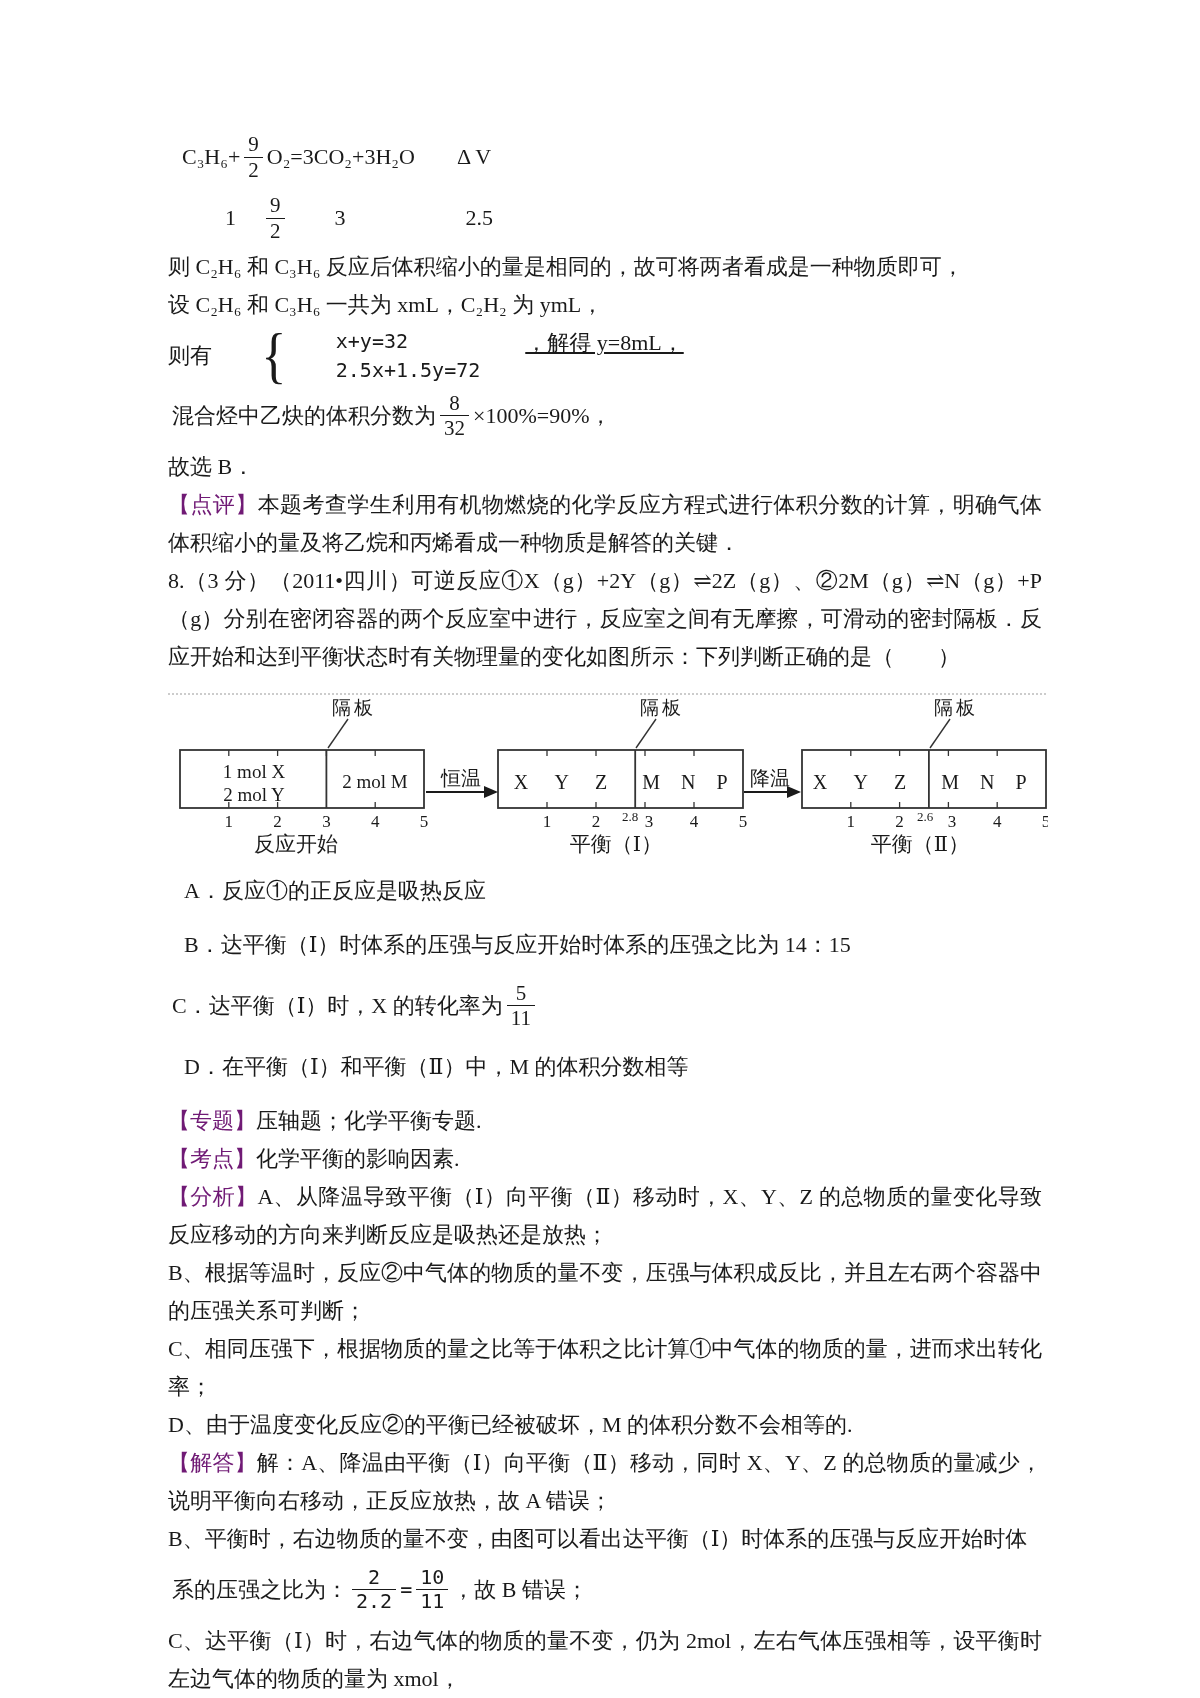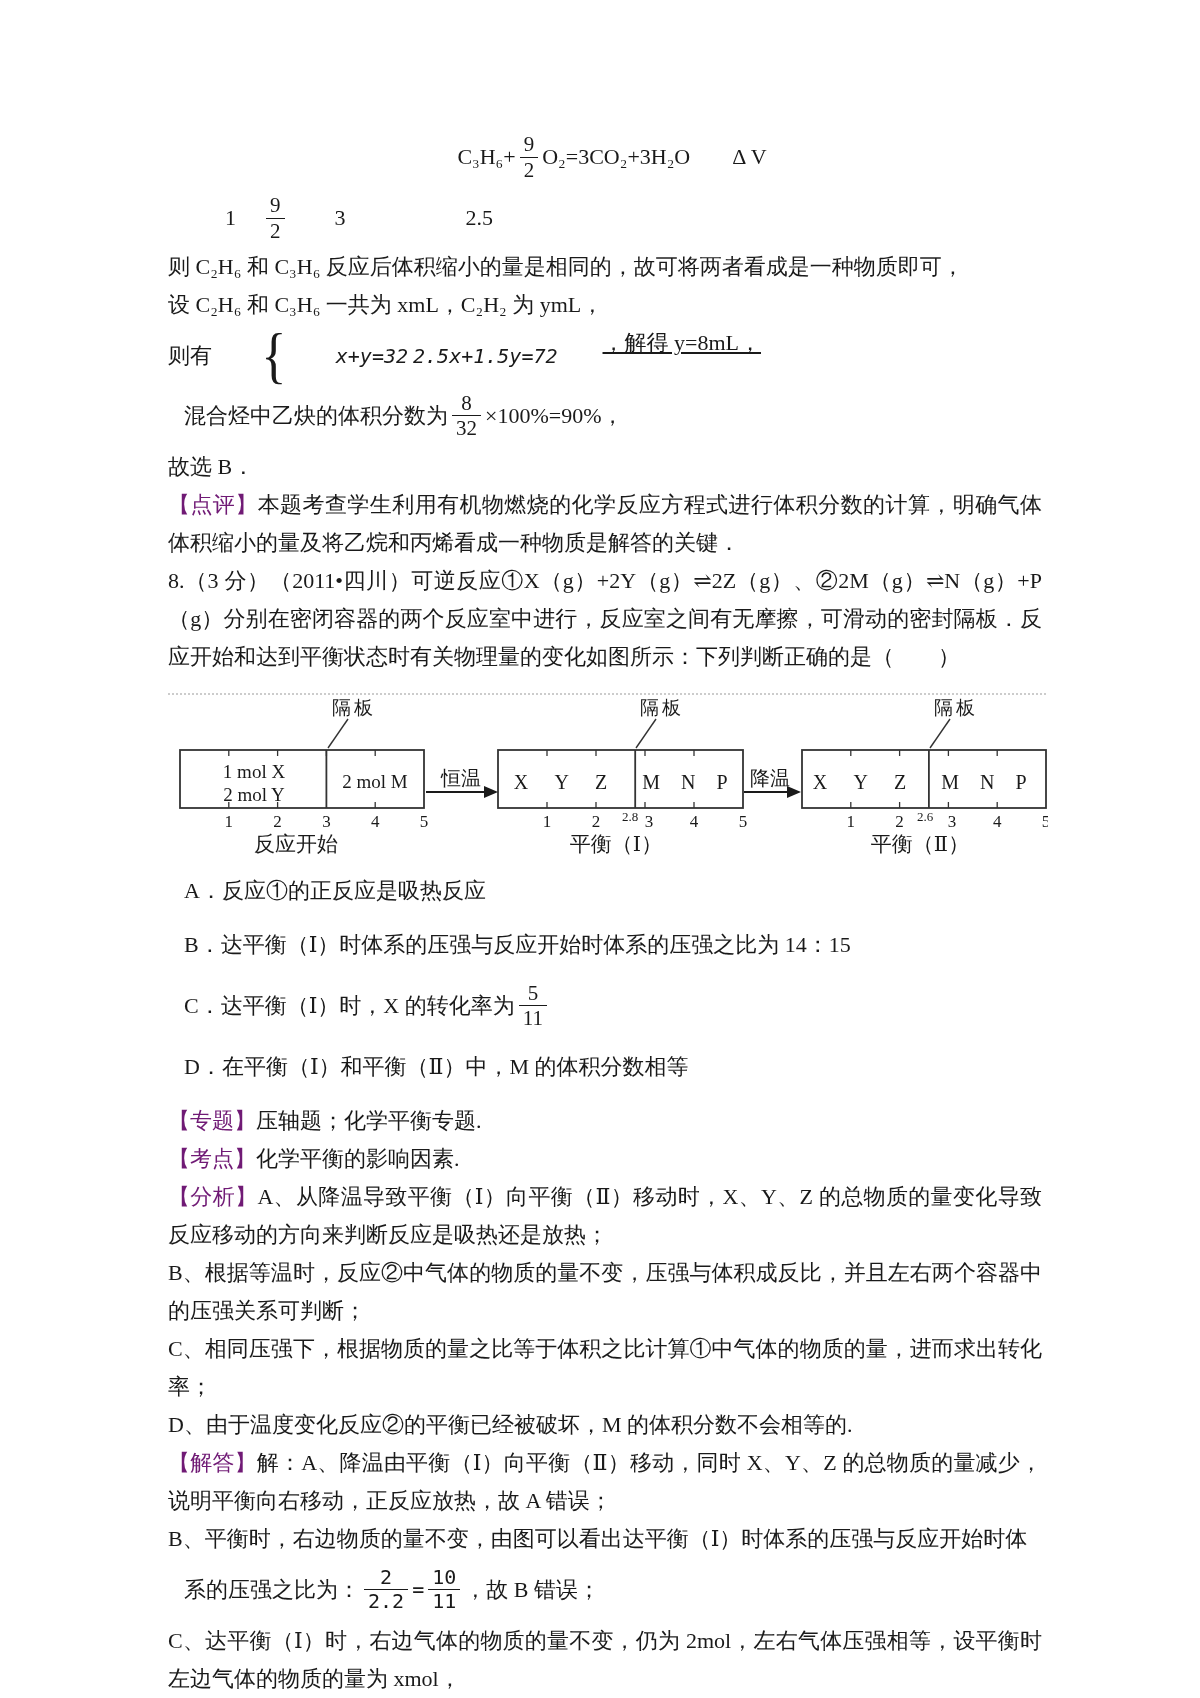--- a/index.html
+++ b/index.html
@@ -10,33 +10,33 @@
     -webkit-font-smoothing:antialiased;
   }
   .page{padding:126px 158px 0 168px;width:874px;}
   p.line{margin:0;line-height:38px;text-align:justify;}
   .label-blue{color:#701a75;}
   
   .frac{display:inline-block;vertical-align:middle;text-align:center;line-height:1.08;margin:0 4px;font-size:21px;}
   .frac .num{display:block;border-bottom:1.6px solid #1a1a1a;padding:0 4px 1px;}
   .frac .den{display:block;padding:1px 4px 0;}
   
-  .eqline{display:flex;align-items:center;padding-left:14px;height:62px;justify-content:center;}
+  .eqline{display:flex;align-items:center;padding-left:14px;height:62px;}
   .eq-delta{margin-left:42px;}
   .coefrow{display:flex;align-items:center;height:60px;}
   .coefrow .c1{margin-left:57px;}
   .coefrow .cf{margin-left:30px;}
   .coefrow .c3{margin-left:46px;}
   .coefrow .c4{margin-left:120px;}
   
   .sys{display:flex;align-items:center;margin:4px 0 6px;line-height:1.2;gap:45px;}
   .sys .brace{font-size:62px;font-weight:400;line-height:0.9;transform:scaleX(0.85);margin:0 2px;}
-  .sys-eqs{display:flex;flex-direction:row;gap:5px;font-family:"DejaVu Sans Mono",monospace;font-size:20px;font-style:italic;}
+  .sys-eqs{display:flex;flex-direction:column;gap:5px;font-family:"DejaVu Sans Mono",monospace;font-size:20px;}
   .sys-tail{align-self:flex-start;padding-top:2px;text-decoration:underline;}
-  .inline-row{display:flex;align-items:center;margin:6px 16px;line-height:1.25;min-height:52px;}
+  .inline-row{display:flex;align-items:center;margin:6px 4px;line-height:1.25;min-height:52px;}
   .mono{font-family:"DejaVu Sans Mono",monospace;font-size:20px;}
   
   .q8{margin-top:40px;}
   .figure-wrap{margin:16px 0 10px;}
   .figure-wrap svg{display:block;}
   .opt{margin:16px;line-height:38px;}
   .section p{margin:0;line-height:38px;text-align:justify;}
 </style>
 </head>
 <body>

